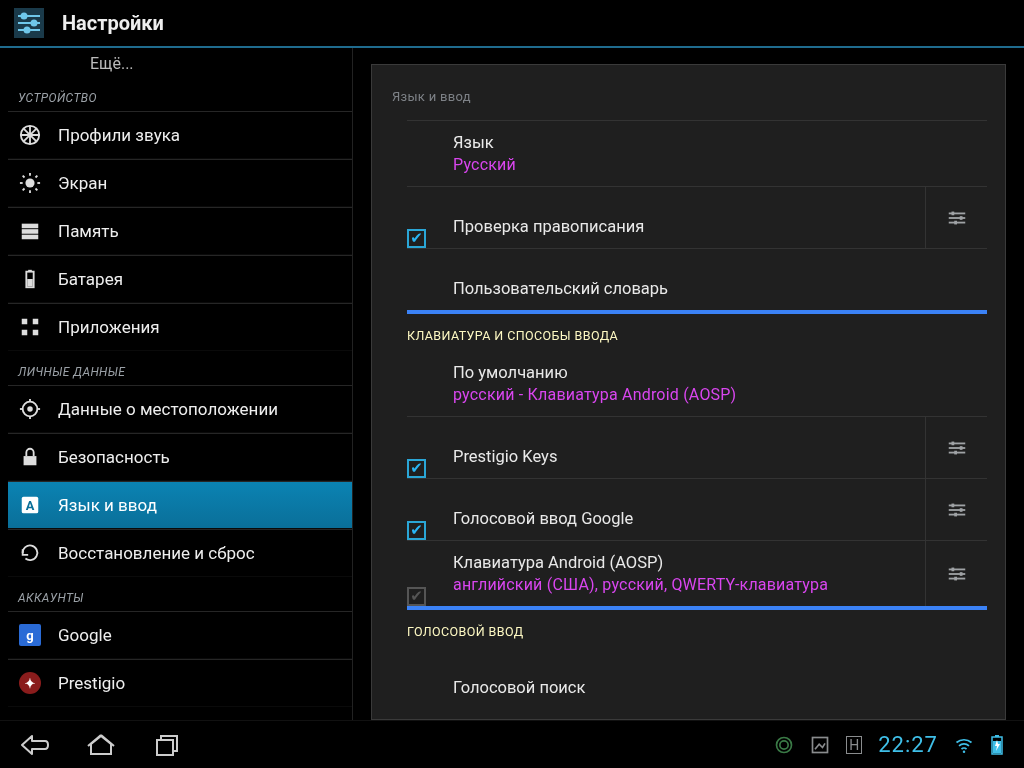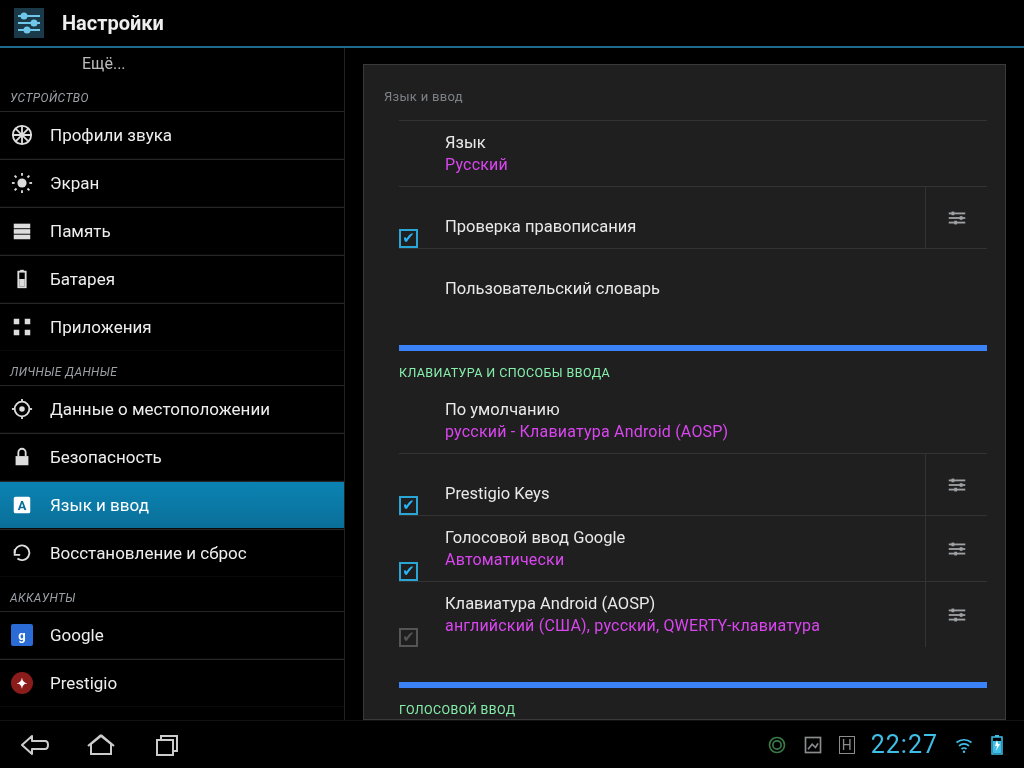--- a/index.html
+++ b/index.html
@@ -13,21 +13,21 @@
   .action-bar {
     height: 48px; display: flex; align-items: center; gap: 18px;
     padding: 0 14px; border-bottom: 2px solid #1f6b8e;
     background: #000;
   }
   .action-title { font-size: 20px; color: #eee; font-weight: 700; }
   .settings-glyph svg { width: 30px; height: 30px; display: block; }
 
   
   .content {
-    display: flex; height: calc(768px - 48px - 48px);
+    display: flex; height: calc(768px - 48px - 48px); padding-left: 8px;
   }
   .sidebar {
     width: 345px; background: #000; overflow: hidden;
     border-right: 1px solid #222;
   }
   .right-pane {
     flex: 1; padding: 16px 18px 0 18px; background: #000;
   }
   .panel {
     background: #1f1f1f; border: 1px solid #3a3a3a; height: 100%;
@@ -57,24 +57,23 @@
   .acc-google { background:#2a6bd6; }
   .acc-prest  { background:#8a1c1c; border-radius:50%; }
 
   
   .panel-header {
     color: #7d8186; font-size: 13px; letter-spacing: .3px;
     padding: 24px 20px 16px 20px;
   }
   .panel-inner { padding: 0 18px 0 35px; }
   .sub-cat {
-    color: #86efac; font-size: 12.5px; letter-spacing: .4px;
+    color: #fef9c3; font-size: 12.5px; letter-spacing: .4px;
     padding: 14px 0 8px 0;
-    border-top: 6px solid #3b82f6;
-    margin-top: 35px;
+    border-top: 4px solid #3b82f6;
   }
   .row {
     display: flex; align-items: flex-end; min-height: 62px;
     border-top: 1px solid #333;
     cursor: pointer;
   }
   .row:first-child { border-top: 1px solid #333; }
   .row .chk-slot { width: 46px; display:flex; align-items:center; justify-content:flex-start; }
   .row .txt { flex: 1; padding: 12px 0; }
   .row .title { font-size: 16.5px; color: #e9e9e9; }
@@ -92,21 +91,21 @@
   .chk.unchecked-dim { border-color:#555; }
 
   
   .navbar {
     height: 48px; background:#000; display:flex; align-items:center;
     padding: 0 20px; border-top:1px solid #111;
   }
   .nav-left { display:flex; gap:36px; align-items:center; }
   .nav-right { margin-left:auto; display:flex; gap:16px; align-items:center; }
   .nav-btn svg, .tray-ic svg { display:block; }
-  .clock { color:#3fbfe8; font-size:25px; letter-spacing:1px; }
+  .clock { color:#3fbfe8; font-size:22px; letter-spacing:1px; }
   .tray-ic { color:#8a8c8e; }
 </style>
 </head>
 <body>
 
 <div class="action-bar">
   <span class="settings-glyph">
     <svg viewBox="0 0 30 30">
       <rect x="0" y="0" width="30" height="30" fill="#1a3a4a"></rect>
       <g stroke="#6fc7ea" stroke-width="2" fill="none">
@@ -326,21 +325,20 @@
               </svg>
           </div>
         </div>
 
         <div class="row">
           <div class="chk-slot">
               <span class="chk checked">✔</span>
             </div>
           <div class="txt">
             <div class="title">Голосовой ввод Google</div>
-            <div class="sub">Автоматически</div>
           </div>
           <div class="cfg-slot">
             <svg width="22" height="22" viewBox="0 0 24 24">
                 <g stroke="#9fa2a5" stroke-width="2">
                   <line x1="3" y1="7" x2="21" y2="7"></line>
                   <line x1="3" y1="12" x2="21" y2="12"></line>
                   <line x1="3" y1="17" x2="21" y2="17"></line>
                 </g>
                 <rect x="6" y="5" width="3" height="4" fill="#9fa2a5"></rect>
                 <rect x="15" y="10" width="3" height="4" fill="#9fa2a5"></rect>

